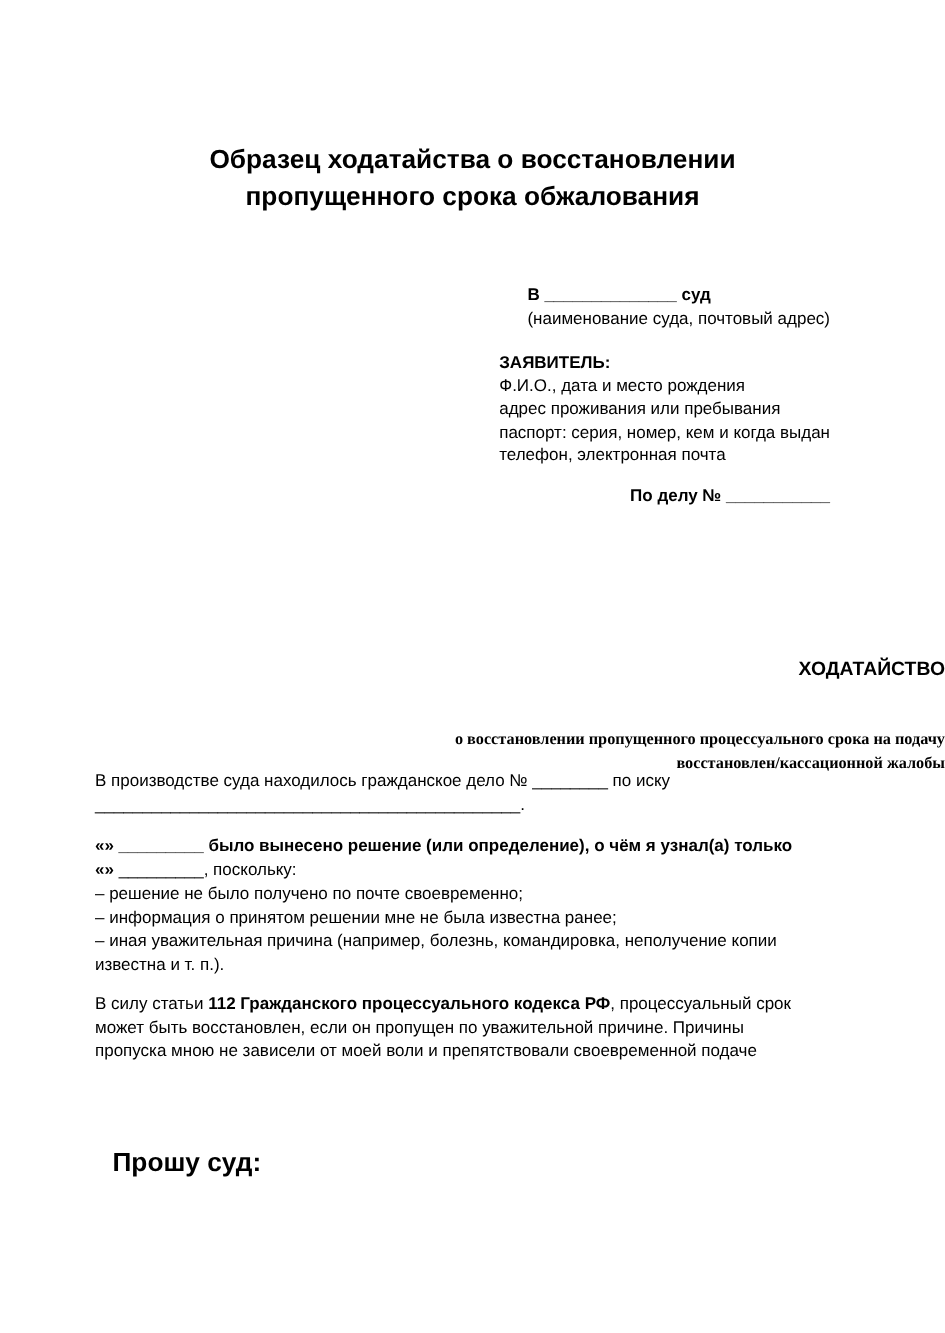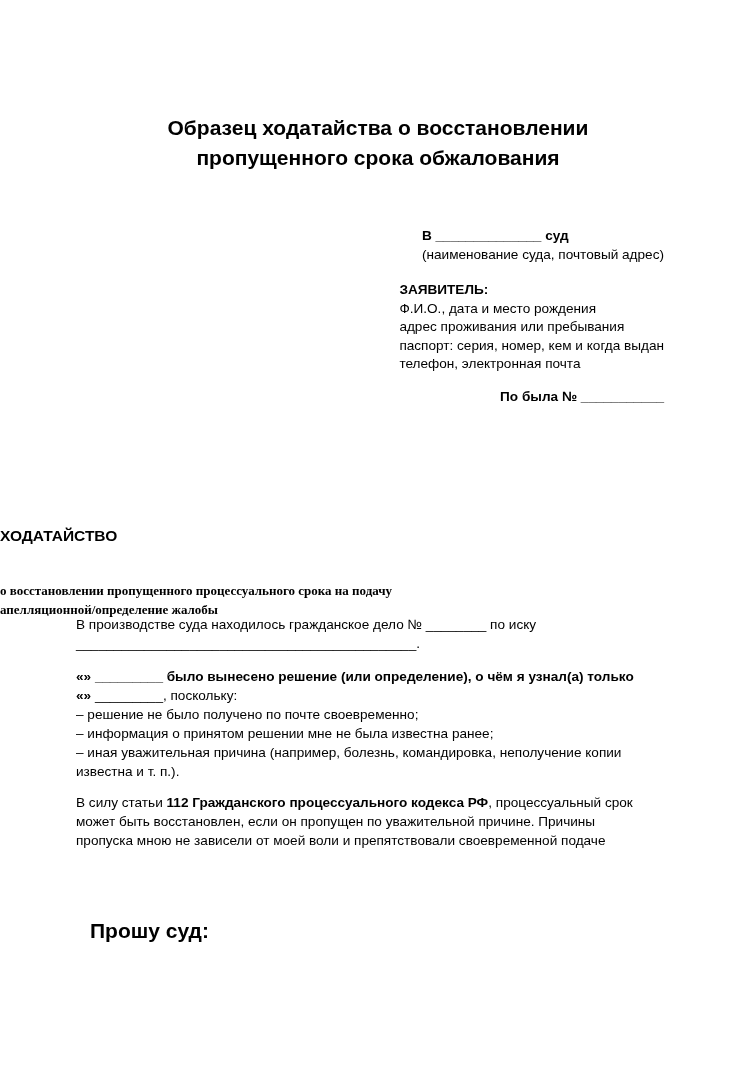--- a/index.html
+++ b/index.html
@@ -40,21 +40,21 @@
       line-height: 18.5px;
     }
     .court-line { top: 227px; }
     .applicant { top: 281px; }
     .case-line { top: 388px; }
     .bold { font-weight: bold; }
     .center-head {
       position: absolute;
       left: 0;
       width: 756px;
-      text-align: left;
+      text-align: right;
       font-weight: bold;
     }
     .petition-title {
       top: 526px;
       font-size: 15.5px;
       line-height: 20px;
     }
     .petition-sub {
       top: 581px;
       font-size: 13px;
@@ -98,28 +98,28 @@
 
   <div class="right-block applicant">
     <span class="line bold">ЗАЯВИТЕЛЬ:</span>
     <span class="line">Ф.И.О., дата и место рождения</span>
     <span class="line">адрес проживания или пребывания</span>
     <span class="line">паспорт: серия, номер, кем и когда выдан</span>
     <span class="line">телефон, электронная почта</span>
   </div>
 
   <div class="right-block case-line">
-    <span class="line bold">По была № ___________</span>
+    <span class="line bold">По делу № ___________</span>
   </div>
 
   <div class="center-head petition-title">ХОДАТАЙСТВО</div>
 
   <div class="center-head petition-sub">
     <span class="line">о восстановлении пропущенного процессуального срока на подачу</span>
-    <span class="line">апелляционной/определение жалобы</span>
+    <span class="line">восстановлен/кассационной жалобы</span>
   </div>
 
   <div class="body-text para1">
     <span class="line">В производстве суда находилось гражданское дело № ________ по иску</span>
     <span class="line">_____________________________________________.</span>
   </div>
 
   <div class="body-text para2">
     <span class="line bold">«» _________ было вынесено решение (или определение), о чём я узнал(а) только</span>
     <span class="line"><b>«»</b><span> _________, поскольку:</span></span>

